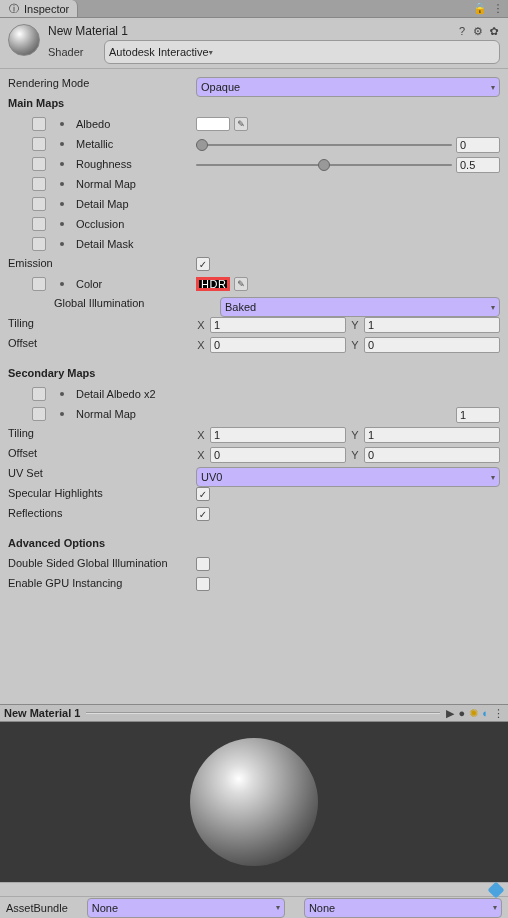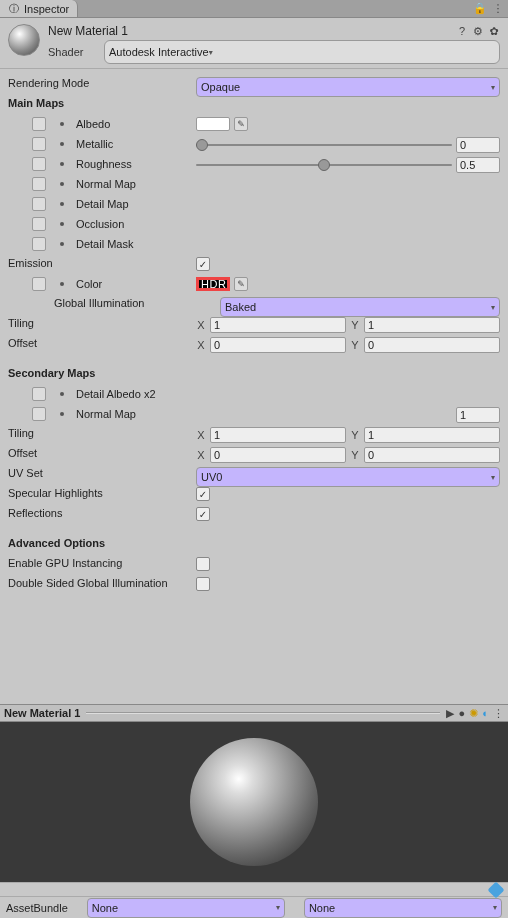--- a/index.html
+++ b/index.html
@@ -321,28 +321,28 @@
           <div class="checkbox">✓</div>
         </div>
     </div>
 
     <div class="section-gap"></div>
     <div class="row">
         <span class="label bold">Advanced Options</span>
       </div>
 
     <div class="row">
+      <span class="label" style="flex-basis:188px">Double Sided Global Illumination</span>
+      <div class="control">
+          <div class="checkbox"></div>
+        </div>
+    </div>
+
+    <div class="row">
       <span class="label">Enable GPU Instancing</span>
-      <div class="control">
-          <div class="checkbox"></div>
-        </div>
-    </div>
-
-    <div class="row">
-      <span class="label" style="flex-basis:188px">Double Sided Global Illumination</span>
       <div class="control">
           <div class="checkbox"></div>
         </div>
     </div>
 
   </div>
 
   <div class="preview-bar">
     <span class="preview-title">New Material 1</span>
     <div class="preview-line"></div>

